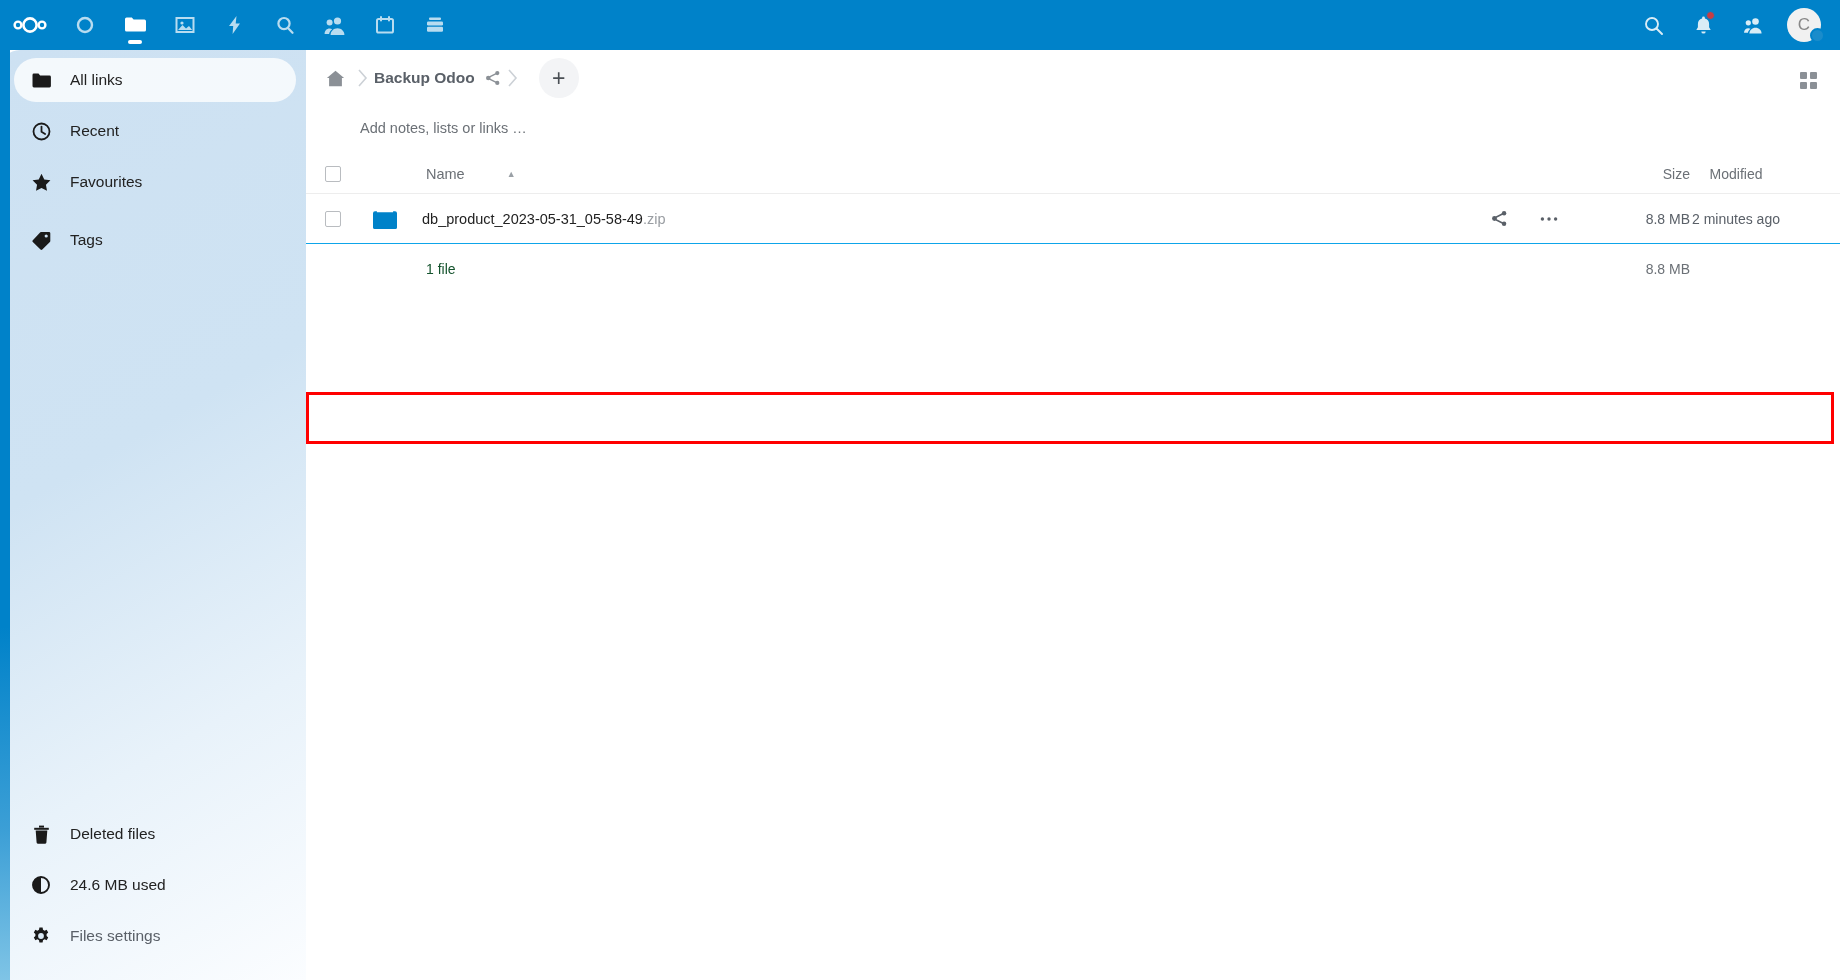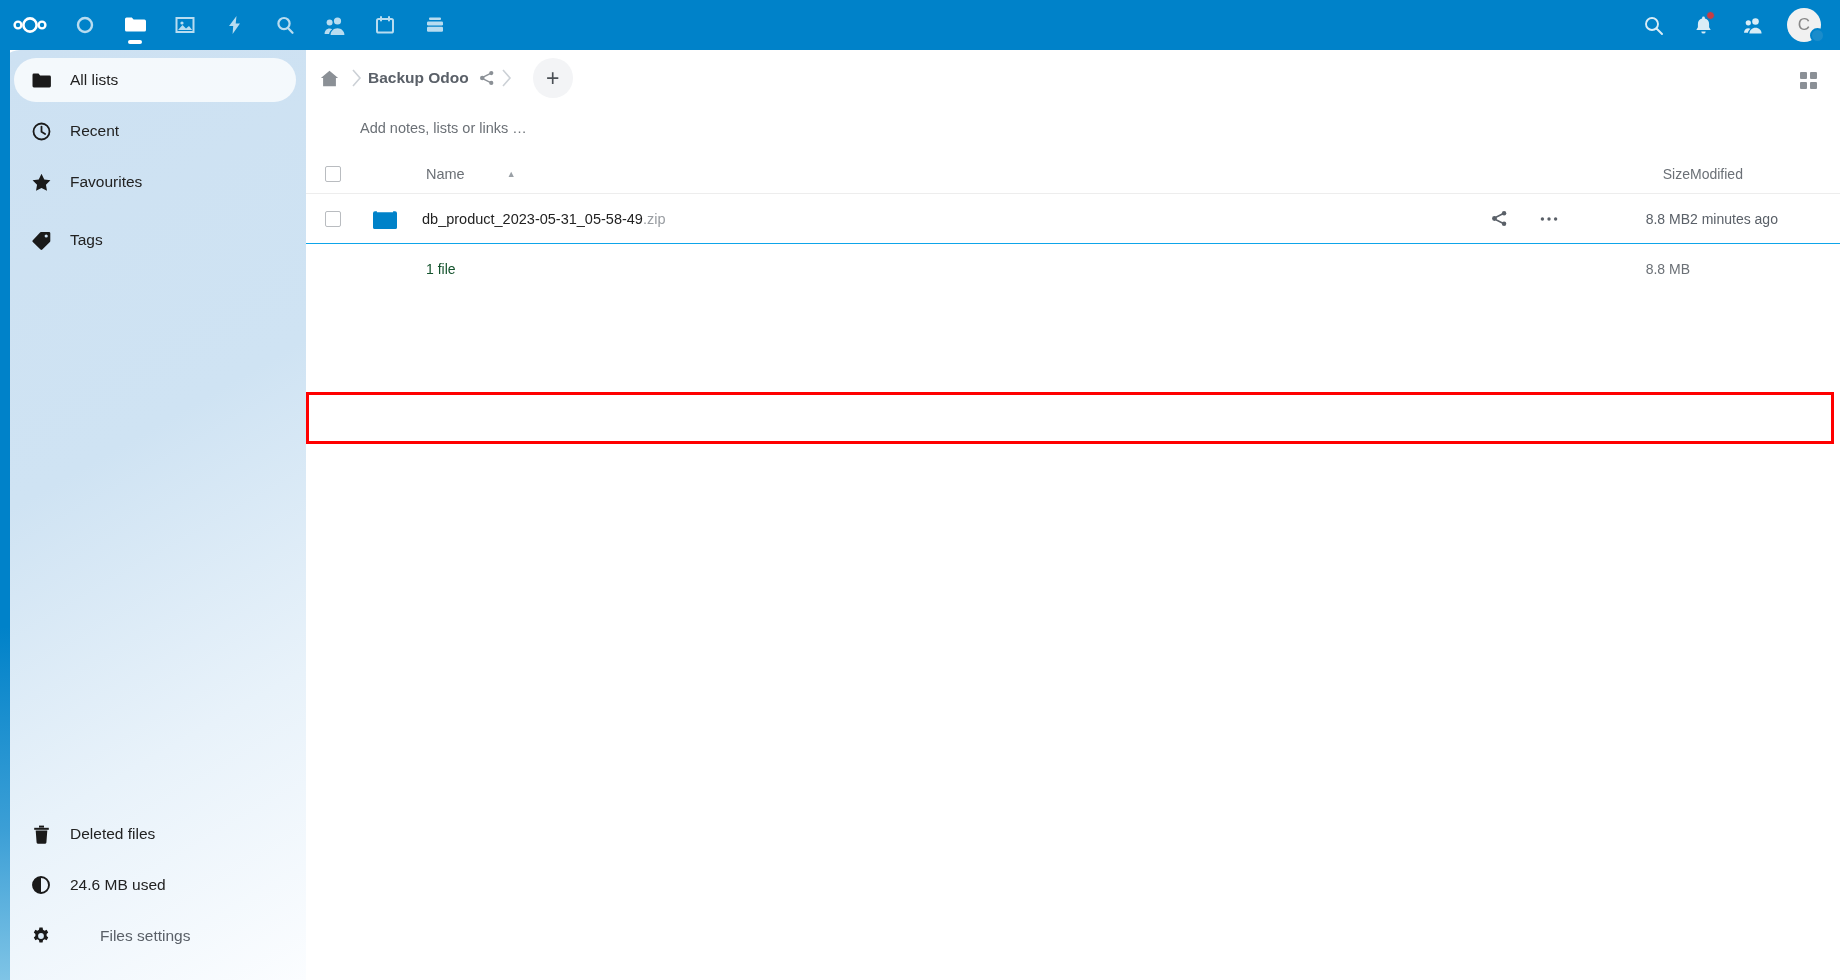--- a/index.html
+++ b/index.html
@@ -99,38 +99,38 @@
     border-radius: 22px;
     cursor: pointer;
     color: #222;
   }
   .nav-item.active { background: rgba(255,255,255,.78); }
   .nav-item .ni-icon {
     width: 22px; display: flex; align-items: center; justify-content: center;
     margin-right: 18px; flex: 0 0 22px;
   }
   .nav-item .ni-label { font-size: 15.5px; }
-  .nav-item.muted .ni-label { color: #5a6068; margin-left: 30px; }
+  .nav-item.muted .ni-label { color: #5a6068; }
   .nav-gap { height: 7px; }
   .sidebar-bottom {
     position: absolute; bottom: 22px; left: 0; width: 306px; z-index: 12;
   }
 
   
   .content {
     position: absolute; top: 50px; left: 306px;
     width: 1534px; height: 930px;
     background: #fff;
     border-top-left-radius: 18px;
     z-index: 12;
   }
 
   .breadcrumb-bar {
     display: flex; align-items: center;
-    height: 56px; padding-left: 8px;
+    height: 56px; padding-left: 14px;
     position: relative;
   }
   .crumb-home {
     width: 30px; height: 30px;
     display: flex; align-items: center; justify-content: center;
     cursor: pointer;
   }
   .crumb-sep {
     width: 24px; display: flex; align-items: center; justify-content: center;
     color: #c8ccd0;
@@ -194,21 +194,21 @@
   }
   .act-btn {
     width: 30px; height: 30px; border-radius: 50%;
     display: flex; align-items: center; justify-content: center;
     cursor: pointer; color: #5a6068;
   }
   .c-size {
     flex: 0 0 96px; text-align: right; font-size: 14px; color: #5a6068;
   }
   .c-mod {
-    flex: 0 0 150px; text-align: left; padding-right: 58px;
+    flex: 0 0 150px; text-align: center; padding-right: 58px;
     font-size: 14px; color: #5a6068;
   }
   .fhead .c-size, .fhead .c-mod { color: #6b7076; cursor: pointer; }
   .fsummary { border-bottom: none; }
   .fsummary .c-name { color: #14532d; font-size: 14px; padding-left: 14px; }
   .fsummary .c-size { color: #6b7076; }
 
   .highlight-box {
     position: absolute;
     left: 0px; top: 198px;
@@ -315,21 +315,21 @@
 <div class="sidebar-edge"></div>
 <div class="sidebar">
   <div class="sidebar-inner">
 
     <div class="nav-item active">
       <span class="ni-icon">
         <svg width="19" height="17" viewBox="0 0 19 17" fill="#1a1a1a">
             <path d="M0.5 3a1.4 1.4 0 0 1 1.4-1.4h4.6l1.6 2h9.4A1.4 1.4 0 0 1 18.9 5v9.1a1.4 1.4 0 0 1-1.4 1.4H1.9a1.4 1.4 0 0 1-1.4-1.4z"></path>
           </svg>
       </span>
-      <span class="ni-label">All lists</span>
+      <span class="ni-label">All links</span>
     </div>
     <div class="nav-gap"></div>
 
     <div class="nav-item">
       <span class="ni-icon">
         <svg width="19" height="19" viewBox="0 0 19 19">
             <circle cx="9.5" cy="9.5" r="8" fill="none" stroke="#1a1a1a" stroke-width="1.8"></circle>
             <path d="M9.5 4.6v5.2l3.6 2.2" stroke="#1a1a1a" stroke-width="1.8" fill="none" stroke-linecap="round"></path>
           </svg>
       </span>

